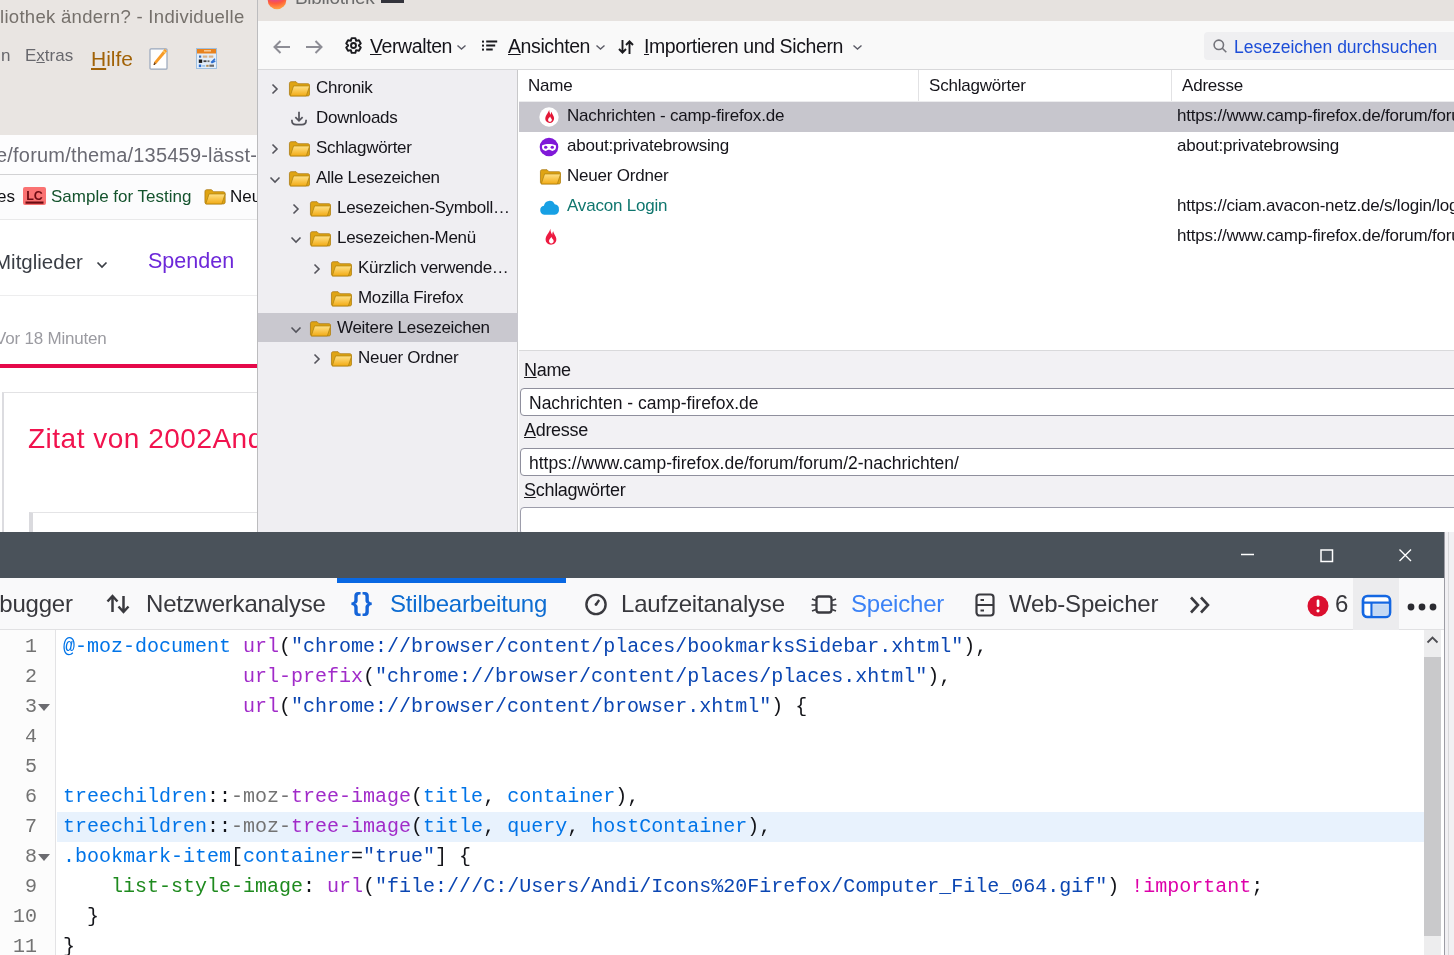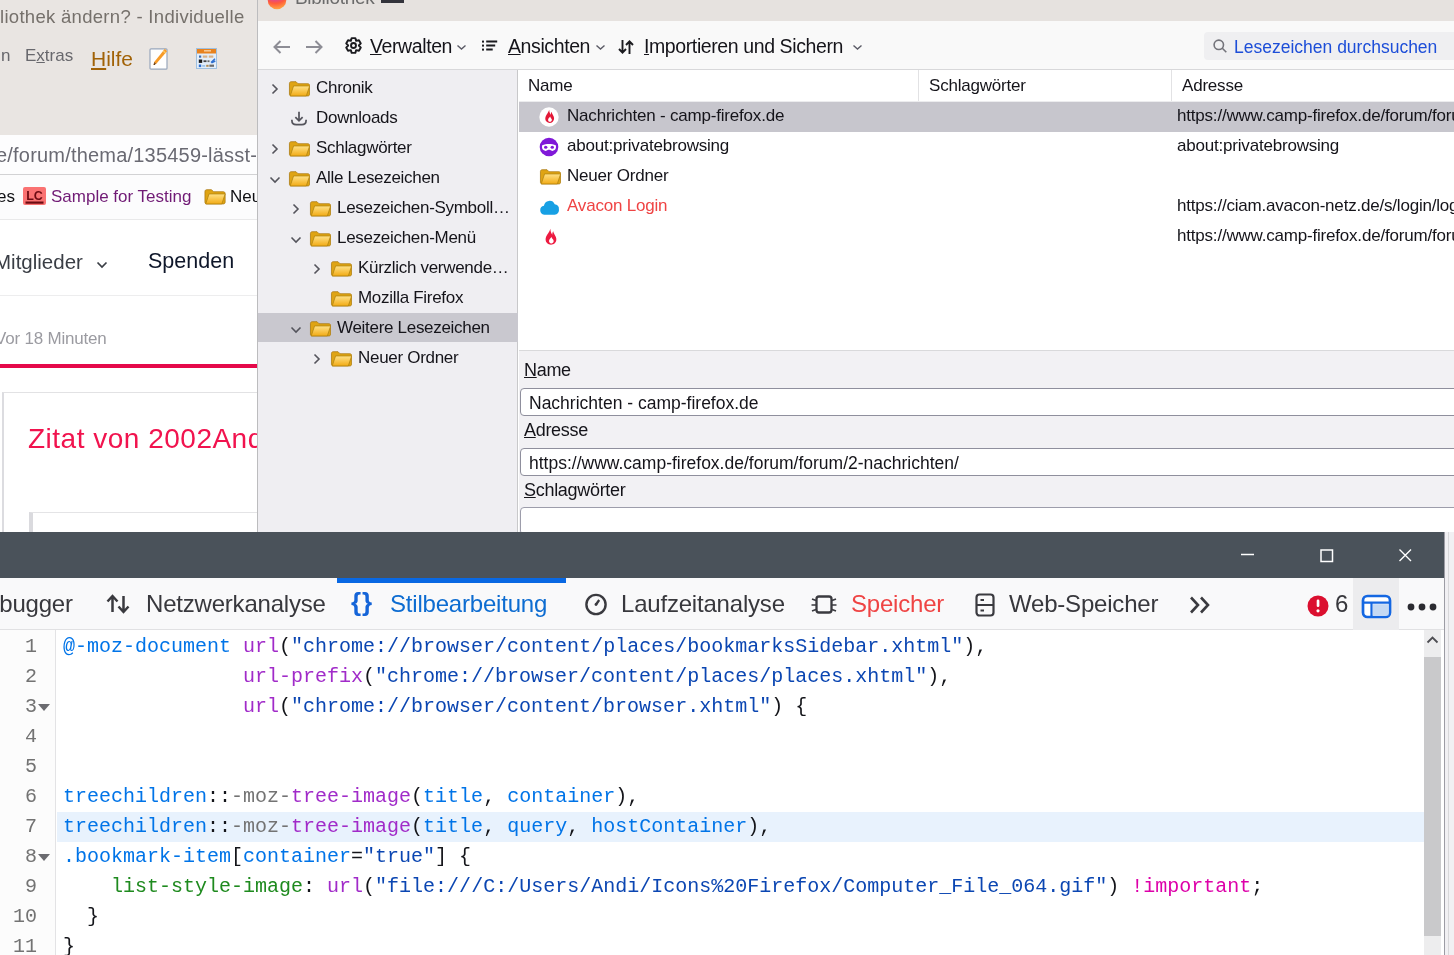--- a/index.html
+++ b/index.html
@@ -123,31 +123,31 @@
  <div class="abs" style="left:0;top:135px;width:258px;height:39px;background:#fdfdfe"></div>
  <div class="txt" style="left:-4px;top:143px;font-size:20px;color:#6a6a73;letter-spacing:0.2px">e/forum/thema/135459-lässt-</div>
  <div class="abs" style="left:0;top:174px;width:258px;height:1px;background:#d2d2d4"></div>
  <div class="abs" style="left:0;top:175px;width:258px;height:44px;background:#fcfcfd"></div>
  <div class="txt" style="left:-3px;top:187px;font-size:17px;color:#101014">es</div>
  <svg class="abs" style="left:23px;top:187px" width="23" height="20" viewBox="0 0 23 20">
   <rect width="23" height="18" rx="2" fill="#fa7272"></rect>
   <text x="11.5" y="12.5" font-family="Liberation Sans" font-size="12.5" font-weight="bold" fill="#6d0b12" text-anchor="middle">LC</text>
   <rect x="2.5" y="14.5" width="18" height="2.2" fill="#6d0b12"></rect>
       </svg>
- <div class="txt" style="left:51px;top:187px;font-size:17px;color:#701a75">Sample for Testing</div>
+ <div class="txt" style="left:51px;top:187px;font-size:17px;color:#14532d">Sample for Testing</div>
  <svg class="abs" style="left:203px;top:188px" width="23" height="17" viewBox="0 0 20 16">
         <use href="#folder"></use>
       </svg>
  <div class="txt" style="left:230px;top:187px;font-size:17px;color:#101014">Neu</div>
  <div class="abs" style="left:0;top:219px;width:258px;height:1px;background:#e9e9ea"></div>
  <div class="txt" style="left:-6px;top:250px;font-size:20.5px;color:#3a3e45">Mitglieder</div>
  <svg class="abs" style="left:96px;top:261px" width="12" height="8" viewBox="0 0 12 8">
         <path d="M1.5 1.5l4.5 4.5 4.5-4.5" fill="none" stroke="#3a3e45" stroke-width="1.7"></path>
       </svg>
- <div class="txt" style="left:148px;top:249px;font-size:21.5px;color:#0f172a">Spenden</div>
+ <div class="txt" style="left:148px;top:249px;font-size:21.5px;color:#6d28d9">Spenden</div>
  <div class="abs" style="left:0;top:295px;width:258px;height:1px;background:#ededee"></div>
  <div class="txt" style="left:-5px;top:329px;font-size:17px;color:#9b9ba1;letter-spacing:-0.2px">Vor 18 Minuten</div>
  <div class="abs" style="left:0;top:364px;width:258px;height:4px;background:#e5094a"></div>
  <div class="abs" style="left:2px;top:392px;width:256px;height:140px;border-left:2px solid #dcdce0;border-top:1px solid #e2e2e4"></div>
  <div class="txt" style="left:28px;top:422px;font-size:28px;color:#f1134e;letter-spacing:0.5px">Zitat von 2002Andre</div>
  <div class="abs" style="left:29px;top:512px;width:229px;height:20px;border-left:4px solid #dadade;border-top:1px solid #e4e4e6"></div>
 </div>
 
 <div class="abs" style="left:257px;top:0;width:1197px;height:532px;background:#fff;border-left:1px solid #bcbcbe;overflow:hidden">
  <div class="abs" style="left:0;top:0;width:1197px;height:21px;background:#e6e2df;overflow:hidden">
@@ -280,21 +280,21 @@
       </svg>
 <div class="txt" style="left:309px;top:136px;font-size:17px;color:#15141a;letter-spacing:-0.2px">about:privatebrowsing</div>
 <div class="txt" style="left:919px;top:136px;font-size:17px;color:#15141a;letter-spacing:-0.2px">about:privatebrowsing</div>
 <svg class="abs" style="left:281px;top:168px" width="22" height="17" viewBox="0 0 20 16">
         <use href="#folder"></use>
       </svg>
 <div class="txt" style="left:309px;top:166px;font-size:17px;color:#15141a;letter-spacing:-0.2px">Neuer Ordner</div>
 <svg class="abs" style="left:280px;top:199px" width="23" height="17" viewBox="0 0 20 15">
         <use href="#cloud"></use>
       </svg>
-<div class="txt" style="left:309px;top:196px;font-size:17px;color:#ef4444;letter-spacing:-0.2px">Avacon Login</div>
+<div class="txt" style="left:309px;top:196px;font-size:17px;color:#0f766e;letter-spacing:-0.2px">Avacon Login</div>
 <div class="txt" style="left:919px;top:196px;font-size:17px;color:#15141a;letter-spacing:-0.2px">https://ciam.avacon-netz.de/s/login/loginpage?ec=302&amp;star</div>
 <svg class="abs" style="left:282px;top:227px" width="21" height="21" viewBox="0 0 20 20">
         <use href="#flame" fill="#ed1b41"></use>
         <use href="#iflame" fill="#fff"></use>
       </svg>
 <div class="txt" style="left:919px;top:226px;font-size:17px;color:#15141a;letter-spacing:-0.2px">https://www.camp-firefox.de/forum/forum/66-anpassung</div>
 
  <div class="abs" style="left:261px;top:350px;width:936px;height:182px;background:#f2f1f4;border-top:1px solid #d9d9db"></div>
  <div class="txt" style="left:266px;top:360px;font-size:18px;color:#15141a;letter-spacing:-0.3px"><span style="text-decoration:underline">N</span>ame</div>
  <div class="abs" style="left:262px;top:388px;width:945px;height:28px;background:#fff;border:1px solid #8f8f9d;border-radius:4px"></div>
@@ -330,21 +330,21 @@
  <div class="txt" style="left:146px;top:58px;font-size:24px;color:#38383d;letter-spacing:-0.2px">Netzwerkanalyse</div>
  <div class="txt" style="left:351px;top:55px;font-size:26px;color:#1464d8;font-weight:bold;letter-spacing:1px">{}</div>
  <div class="txt" style="left:390px;top:58px;font-size:24px;color:#0d6cd1;letter-spacing:-0.2px">Stilbearbeitung</div>
  <svg class="abs" style="left:583px;top:59px" width="26" height="26" viewBox="0 0 26 26">
         <use href="#gauge"></use>
       </svg>
  <div class="txt" style="left:621px;top:58px;font-size:24px;color:#38383d;letter-spacing:-0.2px">Laufzeitanalyse</div>
  <svg class="abs" style="left:809px;top:60px" width="30" height="26" viewBox="0 0 30 26">
         <use href="#chip"></use>
       </svg>
- <div class="txt" style="left:851px;top:58px;font-size:24px;color:#ef4444;letter-spacing:-0.2px">Speicher</div>
+ <div class="txt" style="left:851px;top:58px;font-size:24px;color:#3b82f6;letter-spacing:-0.2px">Speicher</div>
  <svg class="abs" style="left:972px;top:60px" width="26" height="26" viewBox="0 0 26 26">
         <use href="#storage"></use>
       </svg>
  <div class="txt" style="left:1009px;top:58px;font-size:24px;color:#38383d;letter-spacing:-0.2px">Web-Speicher</div>
  <svg class="abs" style="left:1189px;top:63px" width="22" height="20" viewBox="0 0 22 20">
         <path d="M2 2.5 9 10l-7 7.5M12 2.5 19 10l-7 7.5" fill="none" stroke="#3a3a3f" stroke-width="2.6"></path>
       </svg>
  <svg class="abs" style="left:1307px;top:63px" width="22" height="22" viewBox="0 0 22 22">
   <circle cx="11" cy="11" r="10.5" fill="#db0f2f"></circle>
   <rect x="9.7" y="4.5" width="2.7" height="7.5" rx="1.3" fill="#fff"></rect>

